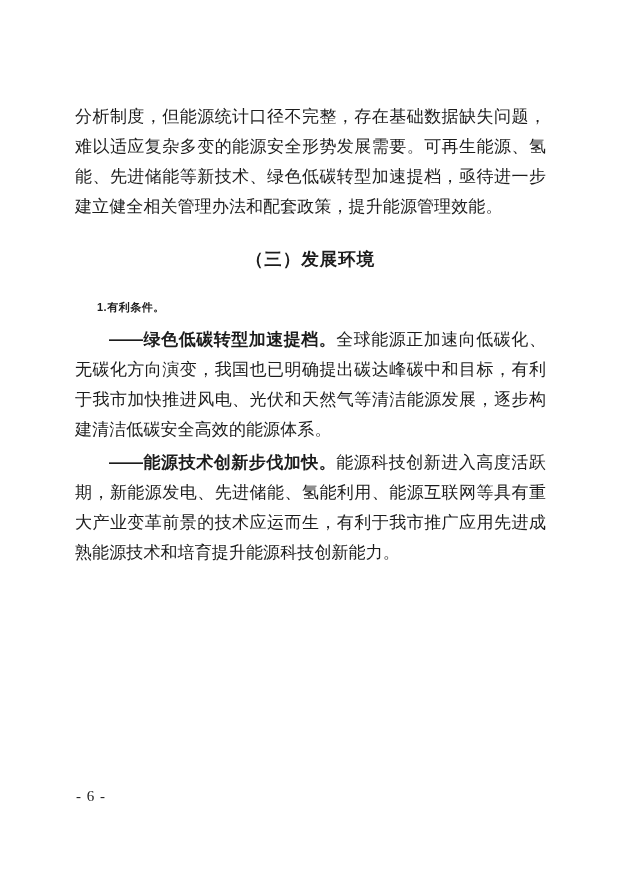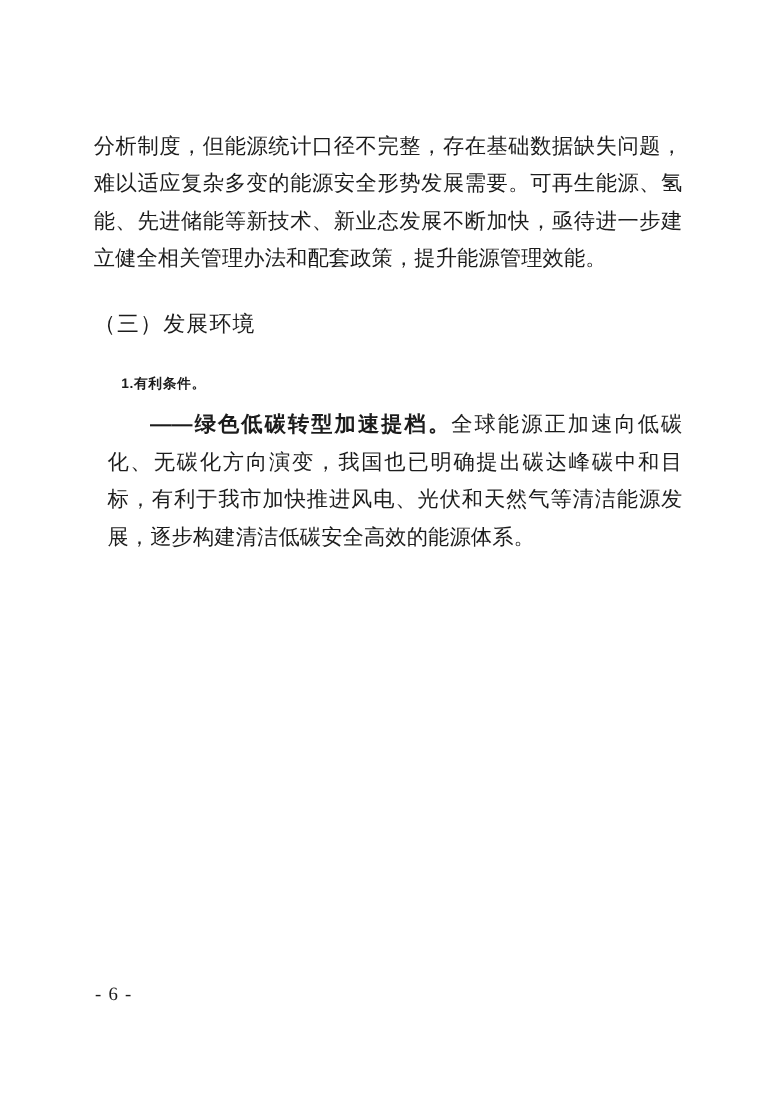--- a/index.html
+++ b/index.html
@@ -30,36 +30,35 @@
       text-justify: inter-character;
       letter-spacing: 0.1px;
     }
     .indent2 {
       text-indent: 2em;
     }
     .doc-heading {
       margin: 22px 0 18px 0;
       font-size: 17.5px;
       line-height: 30px;
-      font-weight: normal;
-      text-align: left;
+      font-weight: bold;
+      text-align: center;
       letter-spacing: 1px;
     }
     .sub-heading {
       margin: 7px 0 0 0;
       font-size: 11px;
       line-height: 30px;
       font-weight: bold;
       text-indent: 2em;
       font-family: "Liberation Sans", "DejaVu Sans", sans-serif;
       letter-spacing: 0.5px;
     }
     .item {
       margin-top: 3px;
-      margin-left: 11px;
     }
     .lead {
       font-weight: bold;
       font-family: "Liberation Sans", "DejaVu Sans", sans-serif;
     }
     .page-number {
       position: absolute;
       left: 76px;
       top: 787px;
       font-size: 15px;
@@ -67,26 +66,27 @@
       color: #1c1c1c;
       letter-spacing: 1px;
     }
   </style>
 </head>
 <body>
 
 <div class="page">
   <div class="content">
 
-    <p class="para">分析制度，但能源统计口径不完整，存在基础数据缺失问题，难以适应复杂多变的能源安全形势发展需要。可再生能源、氢能、先进储能等新技术、新业态发展不断加快，亟待进一步建立健全相关管理办法和配套政策，提升能源管理效能。</p>
+    <p class="para">分析制度，但能源统计口径不完整，存在基础数据缺失问题，难以适应复杂多变的能源安全形势发展需要。可再生能源、氢能、先进储能等新技术、绿色低碳转型加速提档，亟待进一步建立健全相关管理办法和配套政策，提升能源管理效能。</p>
 
     <h3 class="doc-heading">（三）发展环境</h3>
 
 
     <p class="sub-heading">1.有利条件。</p>
 
     <p class="para indent2 item"><span class="lead">——绿色低碳转型加速提档。</span><span>全球能源正加速向低碳化、无碳化方向演变，我国也已明确提出碳达峰碳中和目标，有利于我市加快推进风电、光伏和天然气等清洁能源发展，逐步构建清洁低碳安全高效的能源体系。</span></p>
 
+    <p class="para indent2 item"><span class="lead">——能源技术创新步伐加快。</span><span>能源科技创新进入高度活跃期，新能源发电、先进储能、氢能利用、能源互联网等具有重大产业变革前景的技术应运而生，有利于我市推广应用先进成熟能源技术和培育提升能源科技创新能力。</span></p>
 
   </div>
 
   <div class="page-number">- 6 -</div>
 </div>
 
 </body></html>

